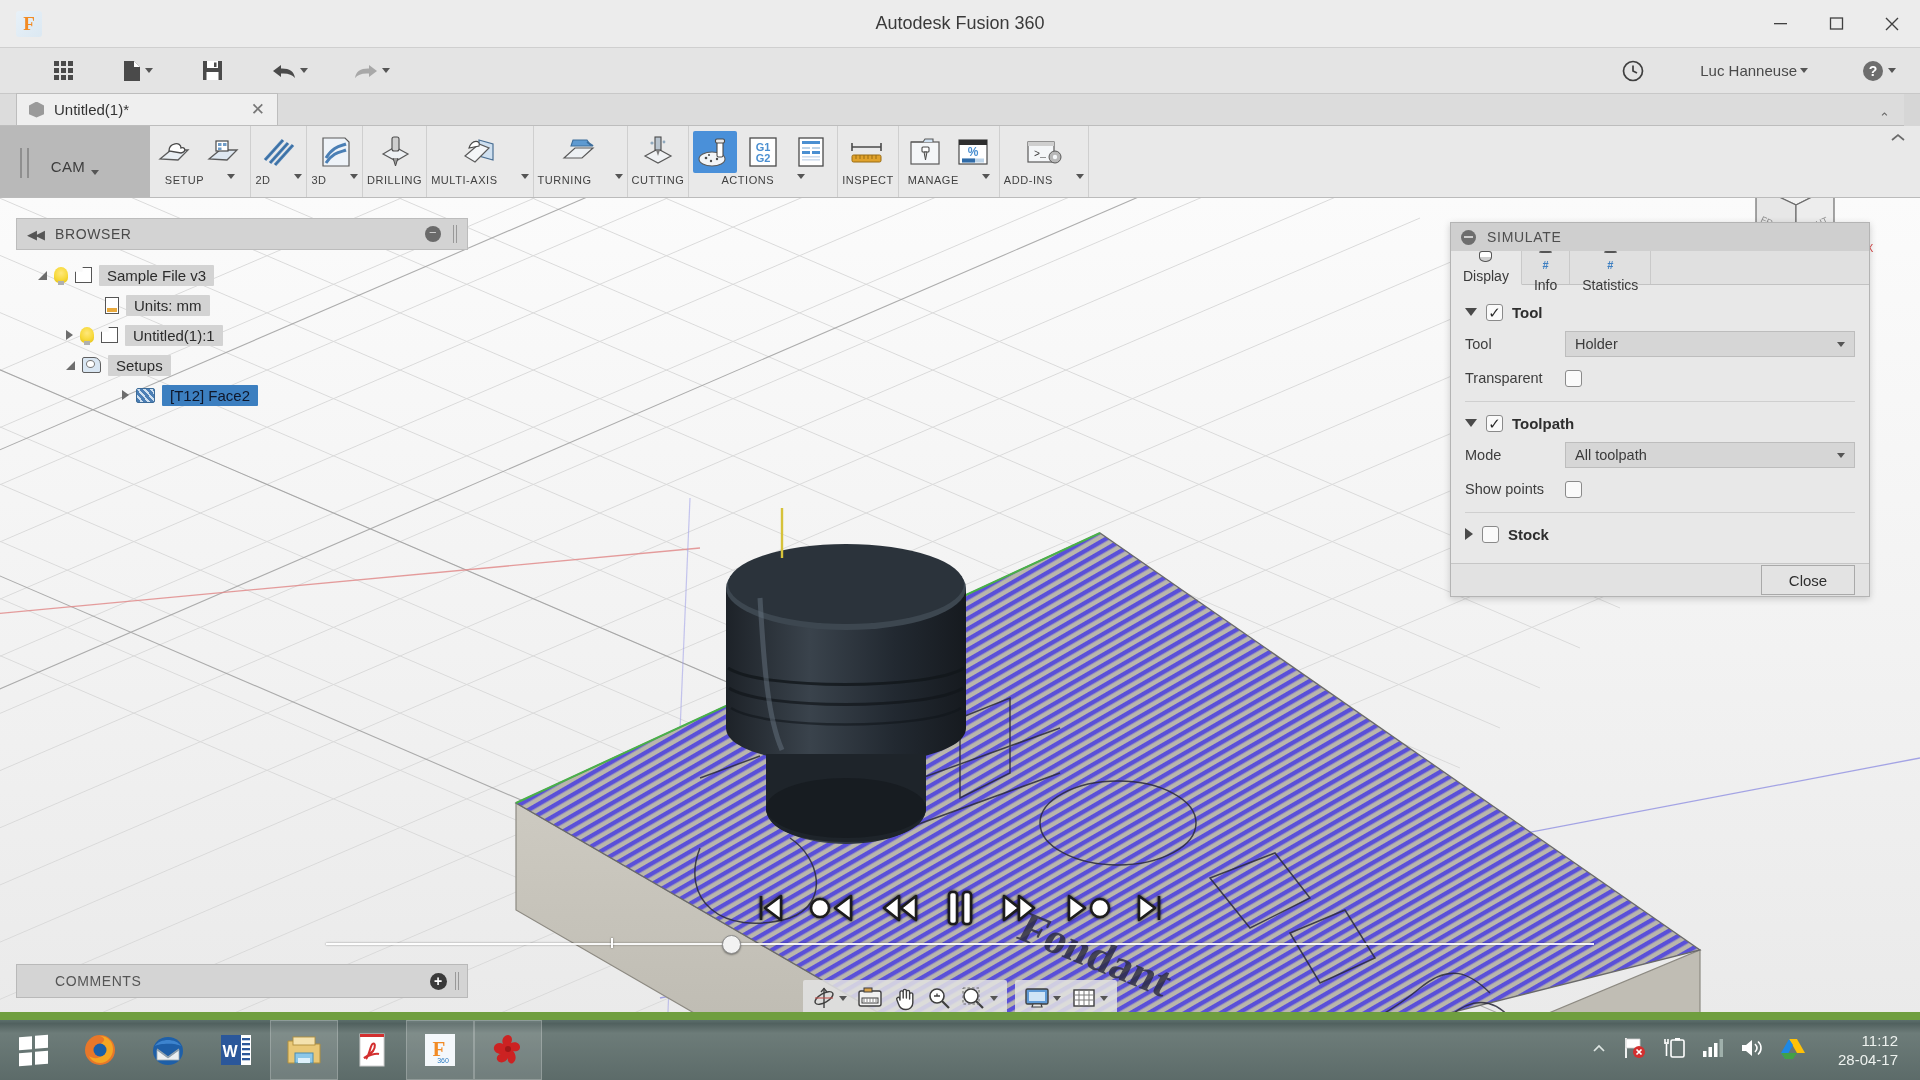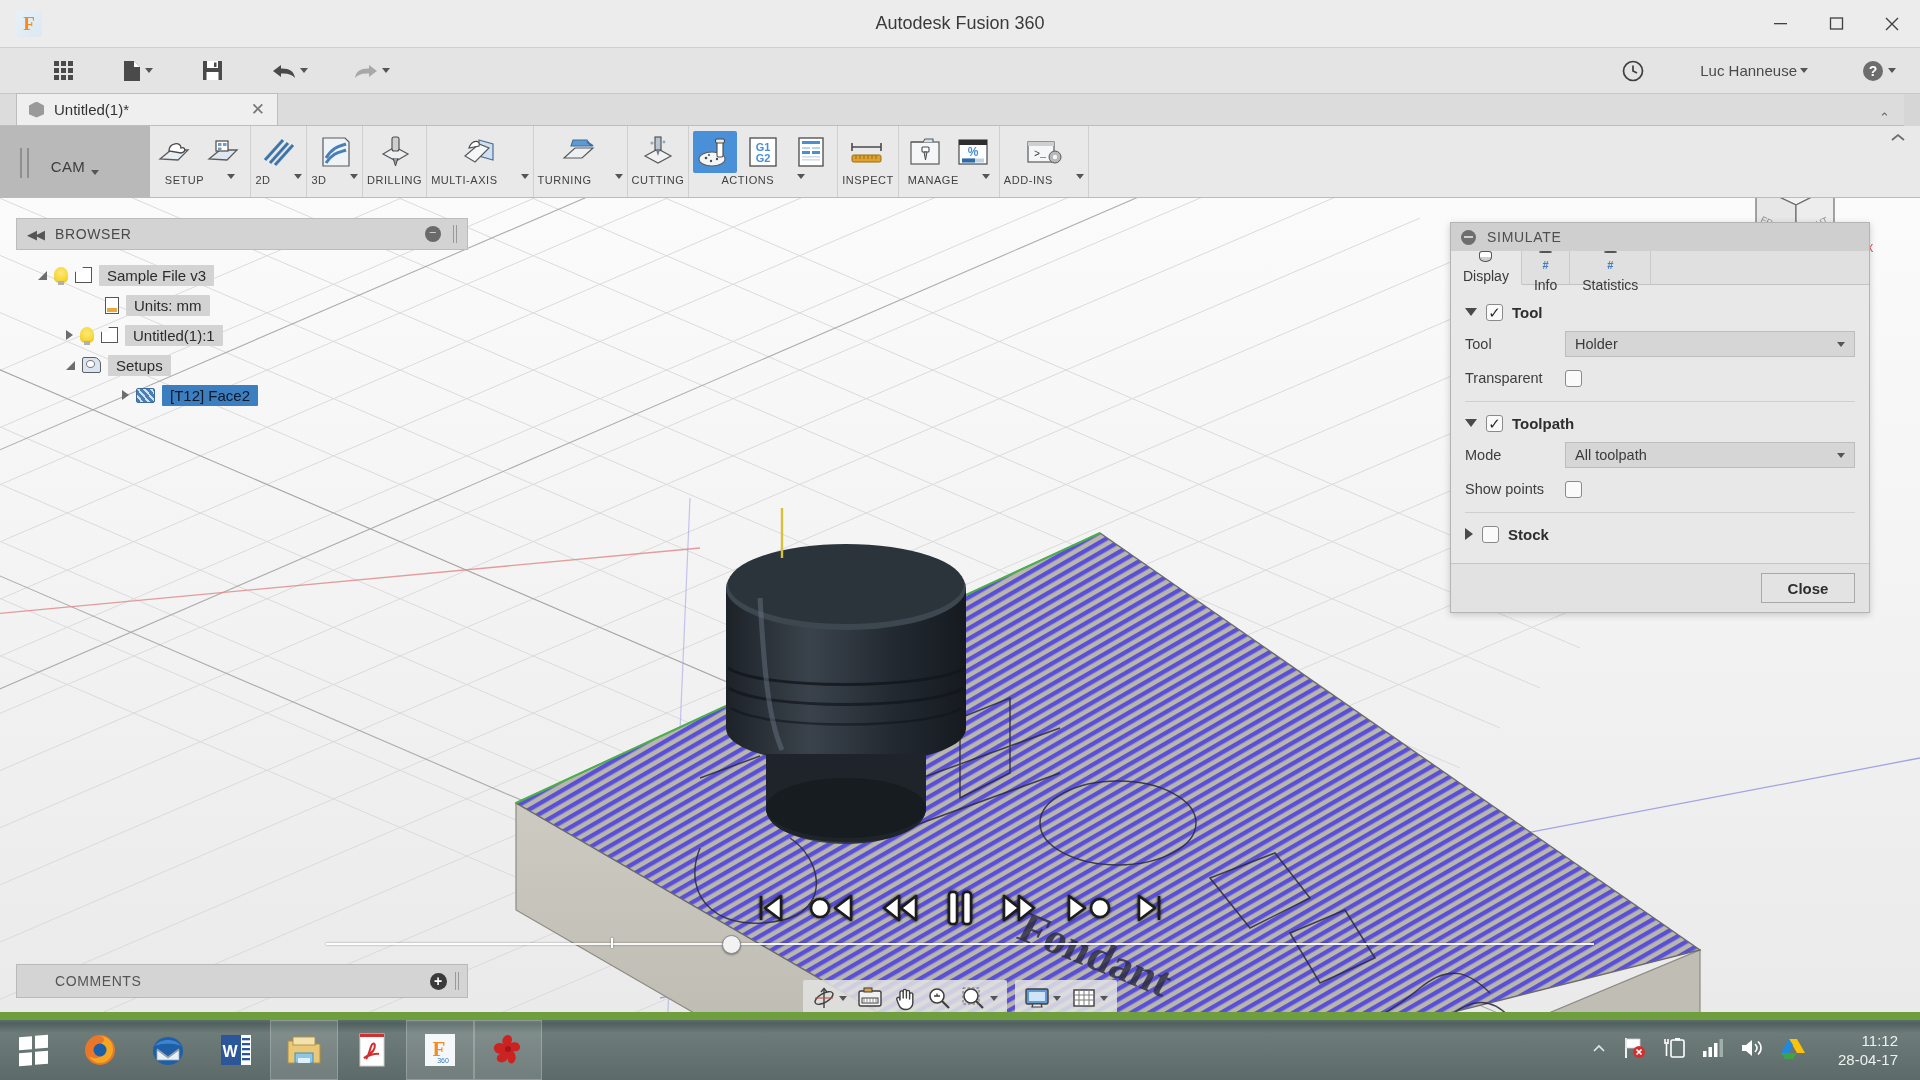--- a/index.html
+++ b/index.html
@@ -219,22 +219,22 @@
   .cbx.on::after { content:'✓'; font-size:15px; color:#2a2a2a; line-height:15px; }
   .frow { display:flex; align-items:center; height:34px; }
   .frow .flabel { width:100px; color:#3d3d3d; }
   .combo {
     flex:1; height:26px; background:#d6d6d6; border:1px solid #bdbdbd;
     display:flex; align-items:center; padding:0 9px; color:#3a3a3a;
   }
   .combo .cv { flex:1; }
   .sep { height:1px; background:#cfcfcf; margin:6px 0; }
   .sim-ft {
-    border-top:1px solid #c6c6c6; background:#e2e2e2; padding:9px 14px;
-    display:flex; justify-content:flex-end;font-weight:bold;
+    border-top:1px solid #c6c6c6; background:#e2e2e2; padding:1px 14px;
+    display:flex; justify-content:flex-end;
   }
   .btn {
     min-width:94px; height:30px; background:#e3e3e3; border:1px solid #a9a9a9;
     display:flex;align-items:center;justify-content:center; font-size:15px; color:#2e2e2e;
   }
 
   
   .viewcube { position:absolute; top:-64px; right:40px; width:170px; height:130px; }
 
   

